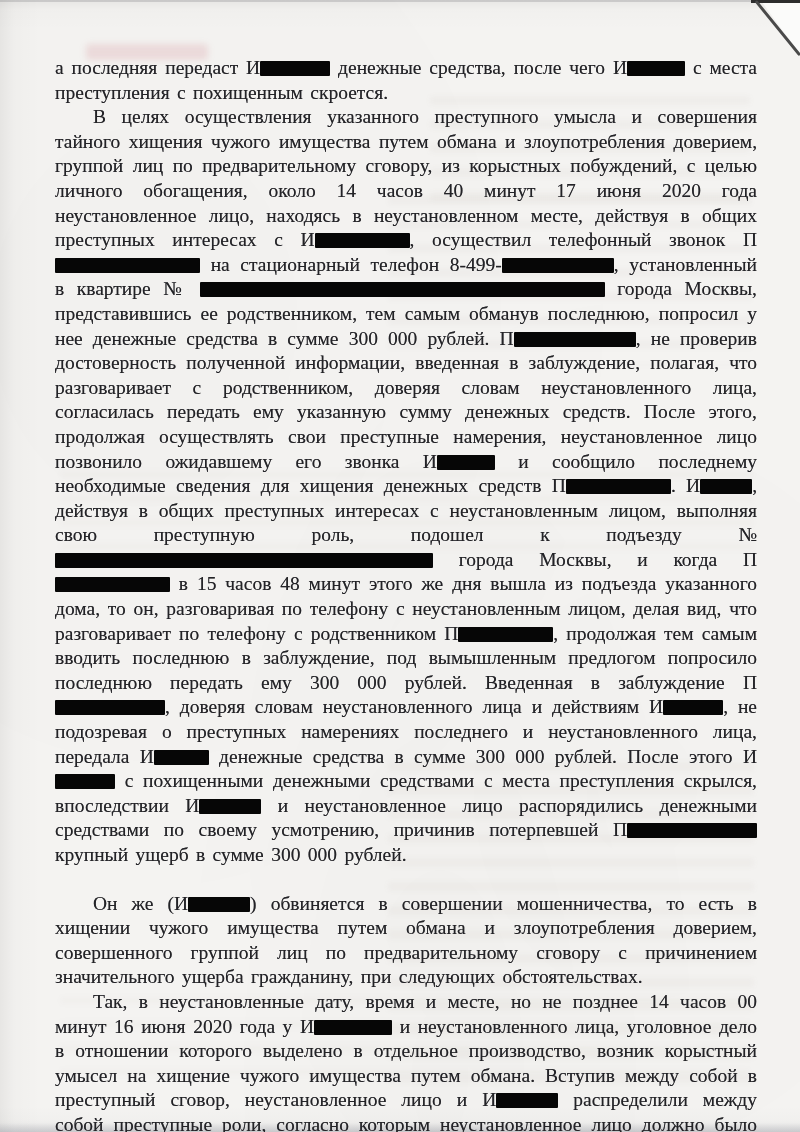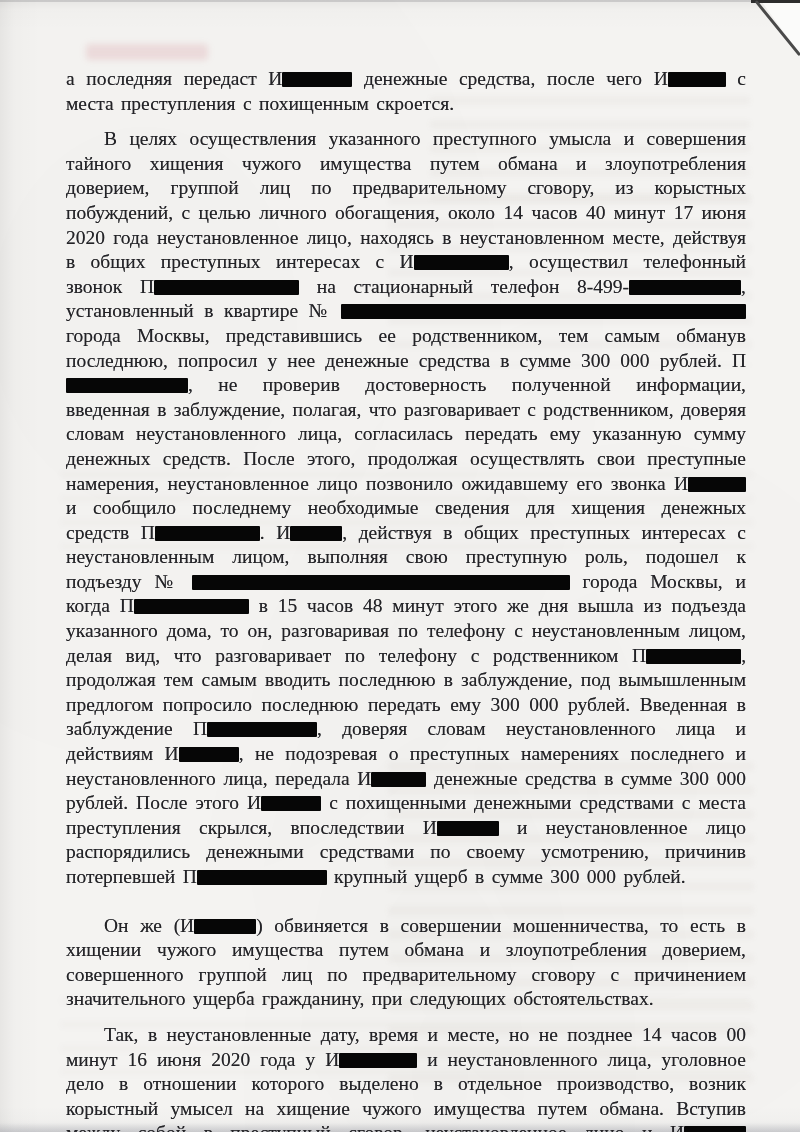--- a/index.html
+++ b/index.html
@@ -13,21 +13,21 @@
     font-family:"Liberation Serif","DejaVu Serif",serif;
   }
   .page{position:absolute;inset:0;}
   .doc{
     position:absolute;left:55px;top:56px;width:702px;
     color:var(--ink,#232327);
     font-size:19.5px;line-height:24.6px;word-spacing:2.5px;
     text-align:justify;
     text-shadow:0 0 0.5px rgba(35,35,40,0.55);
   }
-  .para{margin:11px;}
+  .para{margin:0;}
   .para.indent{text-indent:38px;font-family:Liberation Serif, serif;}
   .para.gap{margin-top:24px;}
   .redact{
     display:inline-block;height:15px;vertical-align:-2px;
     background:var(--redaction,#060606);border-radius:1px;
   }
   
   .bleed{
     position:absolute;pointer-events:none;
     background:repeating-linear-gradient(180deg,

